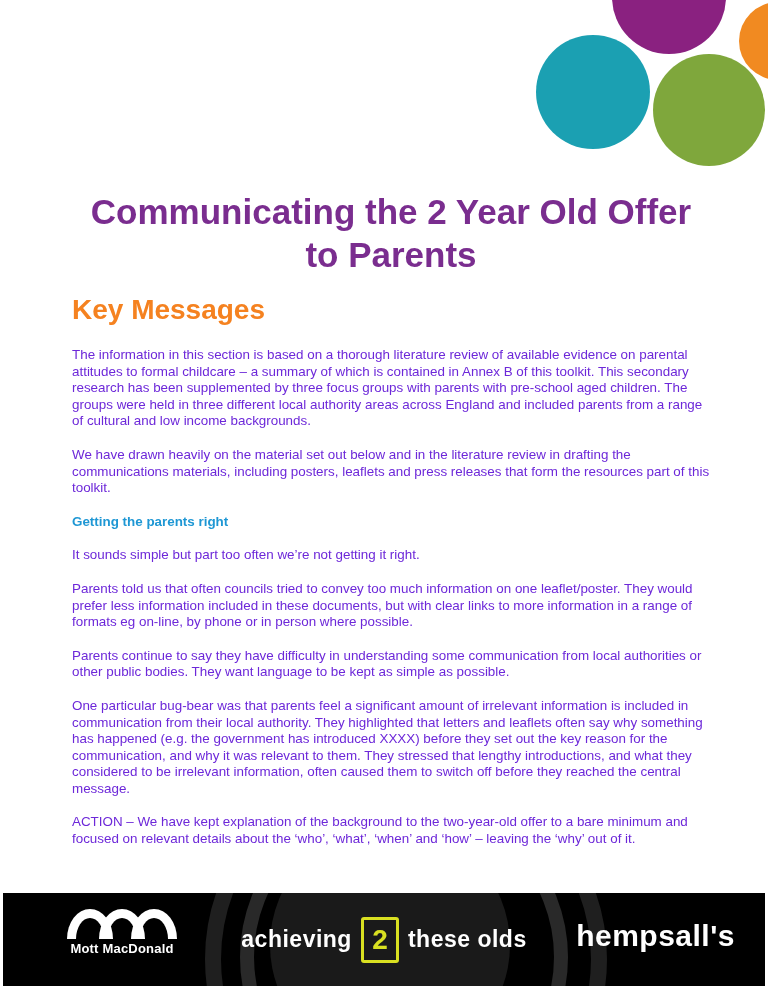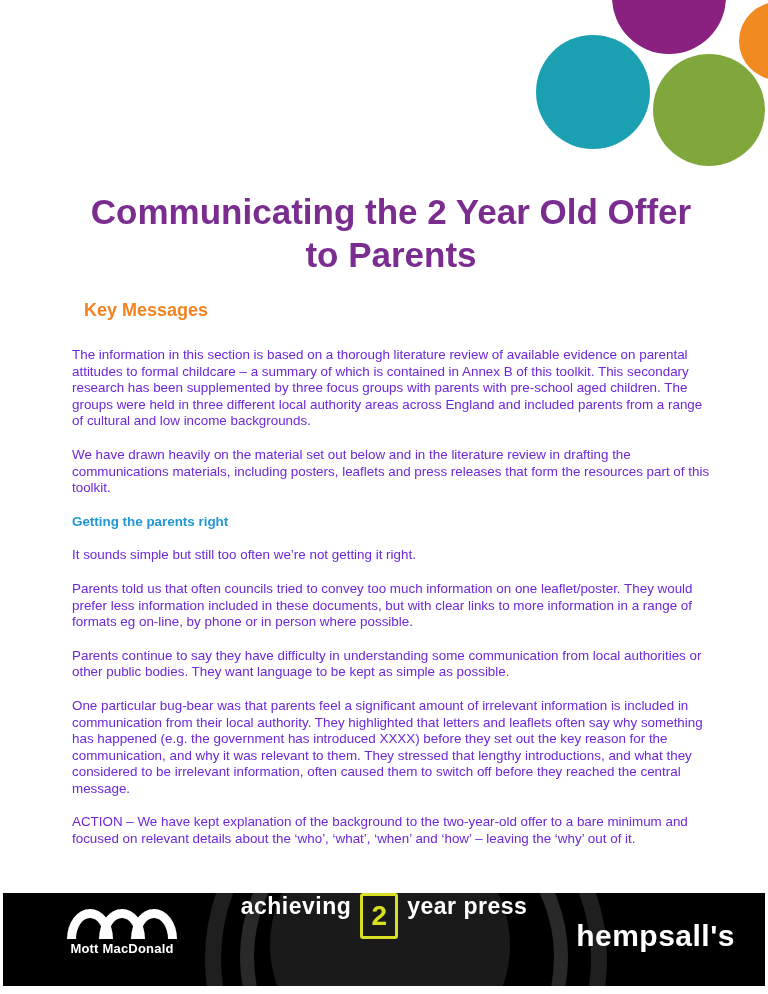--- a/index.html
+++ b/index.html
@@ -13,21 +13,21 @@
   .c-teal{width:114px;height:114px;left:536px;top:35px;background:#1ba0b2;}
   .c-green{width:112px;height:112px;left:653px;top:54px;background:#7fa73c;}
   .c-orange{width:78px;height:78px;left:739px;top:2px;background:#f18a21;}
 
   .content{position:absolute;left:72px;top:0;width:638px;}
   h1.doc-title{
     margin:190px 0 0 0;text-align:center;color:#7a2d8f;
     font-size:35px;line-height:43px;font-weight:bold;letter-spacing:0;
   }
   h2.key-messages{
-    margin:17px 0 0 12px;color:#f58220;font-size:18px;line-height:34px;font-weight:bold;
+    margin:17px 0 0 0;color:#f58220;font-size:28px;line-height:34px;font-weight:bold;
   }
   .body-text p{
     margin:0 0 17px 0;font-size:13.4px;line-height:16.6px;color:#6d28d9;
   }
   .body-text{margin-top:20px;}
   p.blue-heading{color:#1e97d4;font-weight:bold;}
   p.underline-heading{text-decoration:underline;}
 
   
   .footer{
@@ -43,21 +43,21 @@
 
   .mott{position:absolute;left:49px;top:16px;width:140px;text-align:center;}
   .mott .arches{display:flex;justify-content:center;height:30px;}
   .mott .arch{width:46px;height:30px;border:9px solid #ffffff;border-bottom:none;
     border-top-left-radius:26px 34px;border-top-right-radius:26px 34px;
     box-sizing:border-box;margin:0 -7px;}
   .mott .mott-label{color:#ffffff;font-weight:bold;font-size:13px;margin-top:2px;letter-spacing:0.2px;}
 
   .achieving{
     position:absolute;left:0;right:0;top:0;height:93px;
-    display:flex;justify-content:center;gap:9px;border-radius:26px;
+    display:flex;align-items:center;justify-content:center;gap:9px;border-radius:26px;
   }
   .achieving .word{color:#ffffff;font-weight:bold;font-size:23px;letter-spacing:0.5px;}
   .achieving .two-box{
     width:32px;height:40px;border:3px solid #d9e021;border-radius:3px;
     display:flex;align-items:center;justify-content:center;
     color:#d9e021;font-weight:bold;font-size:28px;
   }
   .hempsalls{
     position:absolute;right:30px;top:26px;color:#ffffff;font-size:30px;
     font-weight:bold;letter-spacing:0.5px;
@@ -74,21 +74,21 @@
   <div class="circle c-orange"></div>
 
   <div class="content">
     <h1 class="doc-title">Communicating the 2 Year Old Offer to Parents</h1>
     <h2 class="key-messages">Key Messages</h2>
 
     <div class="body-text">
       <p>The information in this section is based on a thorough literature review of available evidence on parental attitudes to formal childcare – a summary of which is contained in Annex B of this toolkit.  This secondary research has been supplemented by three focus groups with parents with pre-school aged children.  The groups were held in three different local authority areas across England and included parents from a range of cultural and low income backgrounds.</p>
       <p>We have drawn heavily on the material set out below and in the literature review in drafting the communications materials, including posters, leaflets and press releases that form the resources part of this toolkit.</p>
       <p class="blue-heading">Getting the parents right</p>
-      <p>It sounds simple but still too often we’re not getting it right.</p>
+      <p>It sounds simple but part too often we’re not getting it right.</p>
       <p>Parents told us that often councils tried to convey too much information on one leaflet/poster. They would prefer less information included in these documents, but with clear links to more information in a range of formats eg on-line, by phone or in person where possible.</p>
       <p>Parents continue to say they have difficulty in understanding some communication from local authorities or other public bodies.  They want language to be kept as simple as possible.</p>
       <p>One particular bug-bear was that parents feel a significant amount of irrelevant information is included in communication from their local authority. They highlighted that letters and leaflets often say why something has happened (e.g. the government has introduced XXXX) before they set out the key reason for the communication, and why it was relevant to them. They stressed that lengthy introductions, and what they considered to be irrelevant information, often caused them to switch off before they reached the central message.</p>
       <p>ACTION – We have kept explanation of the background to the two-year-old offer to a bare minimum and focused on relevant details about the ‘who’, ‘what’, ‘when’ and ‘how’ – leaving the ‘why’ out of it.</p>
     </div>
   </div>
 
   <div class="footer">
     <div class="ring2"></div>
     <div class="ring1"></div>
@@ -99,19 +99,19 @@
         <div class="arch"></div>
         <div class="arch"></div>
         <div class="arch"></div>
       </div>
       <div class="mott-label">Mott MacDonald</div>
     </div>
 
     <div class="achieving">
       <span class="word">achieving</span>
       <span class="two-box">2</span>
-      <span class="word">year press</span>
+      <span class="word">these olds</span>
     </div>
 
     <div class="hempsalls">hempsall's</div>
   </div>
 
 </div>
 
 </body></html>

